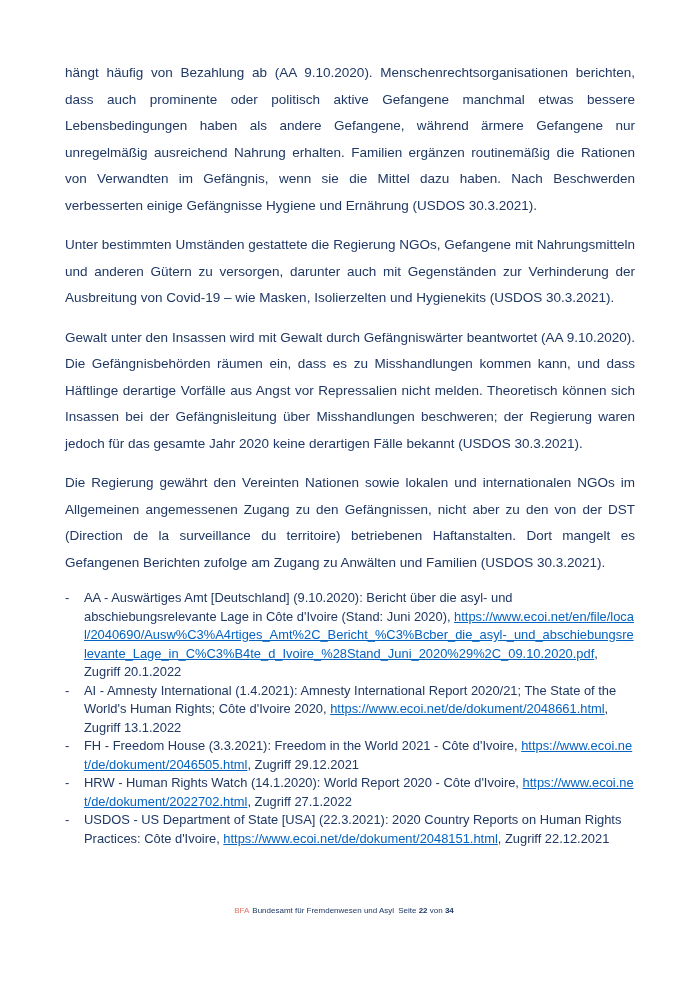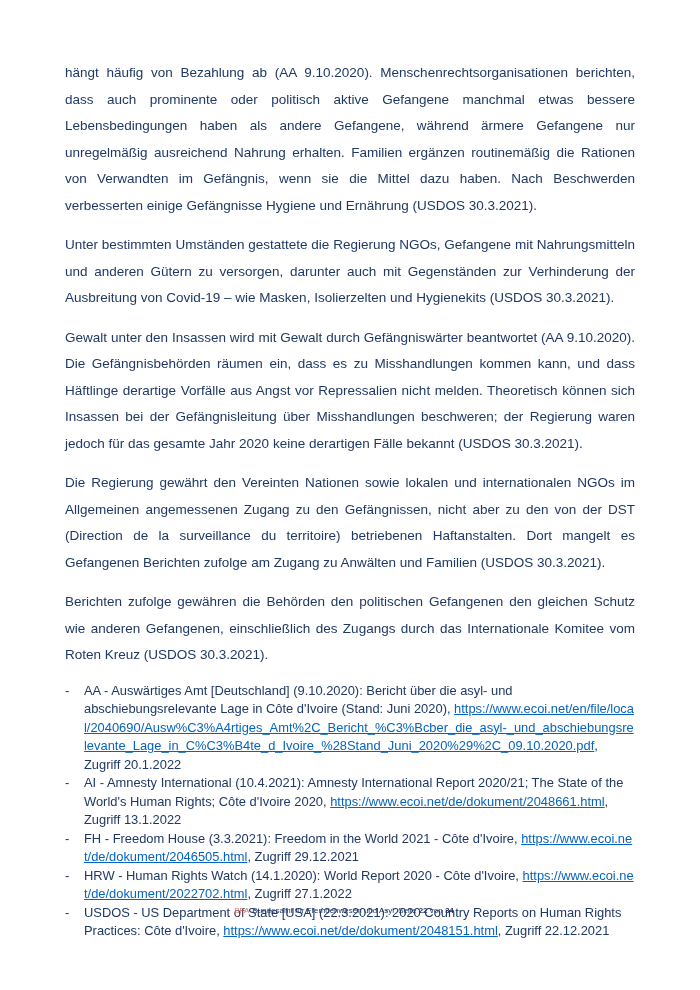--- a/index.html
+++ b/index.html
@@ -71,30 +71,29 @@
 </head>
 <body>
 
 <div class="page">
   <div class="content">
     <div id="paragraphs">
         <p class="para">hängt häufig von Bezahlung ab (AA 9.10.2020). Menschenrechtsorganisationen berichten, dass auch prominente oder politisch aktive Gefangene manchmal etwas bessere Lebensbedingungen haben als andere Gefangene, während ärmere Gefangene nur unregelmäßig ausreichend Nahrung erhalten. Familien ergänzen routinemäßig die Rationen von Verwandten im Gefängnis, wenn sie die Mittel dazu haben. Nach Beschwerden verbesserten einige Gefängnisse Hygiene und Ernährung (USDOS 30.3.2021).</p>
         <p class="para">Unter bestimmten Umständen gestattete die Regierung NGOs, Gefangene mit Nahrungsmitteln und anderen Gütern zu versorgen, darunter auch mit Gegenständen zur Verhinderung der Ausbreitung von Covid-19 – wie Masken, Isolierzelten und Hygienekits (USDOS 30.3.2021).</p>
         <p class="para">Gewalt unter den Insassen wird mit Gewalt durch Gefängniswärter beantwortet (AA 9.10.2020). Die Gefängnisbehörden räumen ein, dass es zu Misshandlungen kommen kann, und dass Häftlinge derartige Vorfälle aus Angst vor Repressalien nicht melden. Theoretisch können sich Insassen bei der Gefängnisleitung über Misshandlungen beschweren; der Regierung waren jedoch für das gesamte Jahr 2020 keine derartigen Fälle bekannt (USDOS 30.3.2021).</p>
         <p class="para">Die Regierung gewährt den Vereinten Nationen sowie lokalen und internationalen NGOs im Allgemeinen angemessenen Zugang zu den Gefängnissen, nicht aber zu den von der DST (Direction de la surveillance du territoire) betriebenen Haftanstalten. Dort mangelt es Gefangenen Berichten zufolge am Zugang zu Anwälten und Familien (USDOS 30.3.2021).</p>
-        <p class="para">Berichten zufolge gewähren die Behörden den politischen Gefangenen den gleichen Schutz wie anderen Gefangenen, einschließlich des Zugangs durch das Internationale Komitee vom Roten Kreuz (USDOS 30.3.2021).</p>
       </div>
     <div id="sources">
         <div class="source-item">
           <span class="dash">-</span>
           <span class="src-text"><span>AA - Auswärtiges Amt [Deutschland] (9.10.2020): Bericht über die asyl- und abschiebungsrelevante Lage in Côte d'Ivoire (Stand: Juni 2020), </span><a class="src-link" href="#">https://www.ecoi.net/en/file/local/2040690/Ausw%C3%A4rtiges_Amt%2C_Bericht_%C3%Bcber_die_asyl-_und_abschiebungsrelevante_Lage_in_C%C3%B4te_d_Ivoire_%28Stand_Juni_2020%29%2C_09.10.2020.pdf</a><span>, Zugriff 20.1.2022</span></span>
         </div>
         <div class="source-item">
           <span class="dash">-</span>
-          <span class="src-text"><span>AI - Amnesty International (10.4.2021): Amnesty International Report 2020/21; The State of the World's Human Rights; Côte d'Ivoire 2020, </span><a class="src-link" href="#">https://www.ecoi.net/de/dokument/2048661.html</a><span>, Zugriff 13.1.2022</span></span>
+          <span class="src-text"><span>AI - Amnesty International (1.4.2021): Amnesty International Report 2020/21; The State of the World's Human Rights; Côte d'Ivoire 2020, </span><a class="src-link" href="#">https://www.ecoi.net/de/dokument/2048661.html</a><span>, Zugriff 13.1.2022</span></span>
         </div>
         <div class="source-item">
           <span class="dash">-</span>
           <span class="src-text"><span>FH - Freedom House (3.3.2021): Freedom in the World 2021 - Côte d'Ivoire, </span><a class="src-link" href="#">https://www.ecoi.net/de/dokument/2046505.html</a><span>, Zugriff 29.12.2021</span></span>
         </div>
         <div class="source-item">
           <span class="dash">-</span>
           <span class="src-text"><span>HRW - Human Rights Watch (14.1.2020): World Report 2020 - Côte d'Ivoire, </span><a class="src-link" href="#">https://www.ecoi.net/de/dokument/2022702.html</a><span>, Zugriff 27.1.2022</span></span>
         </div>
         <div class="source-item">

